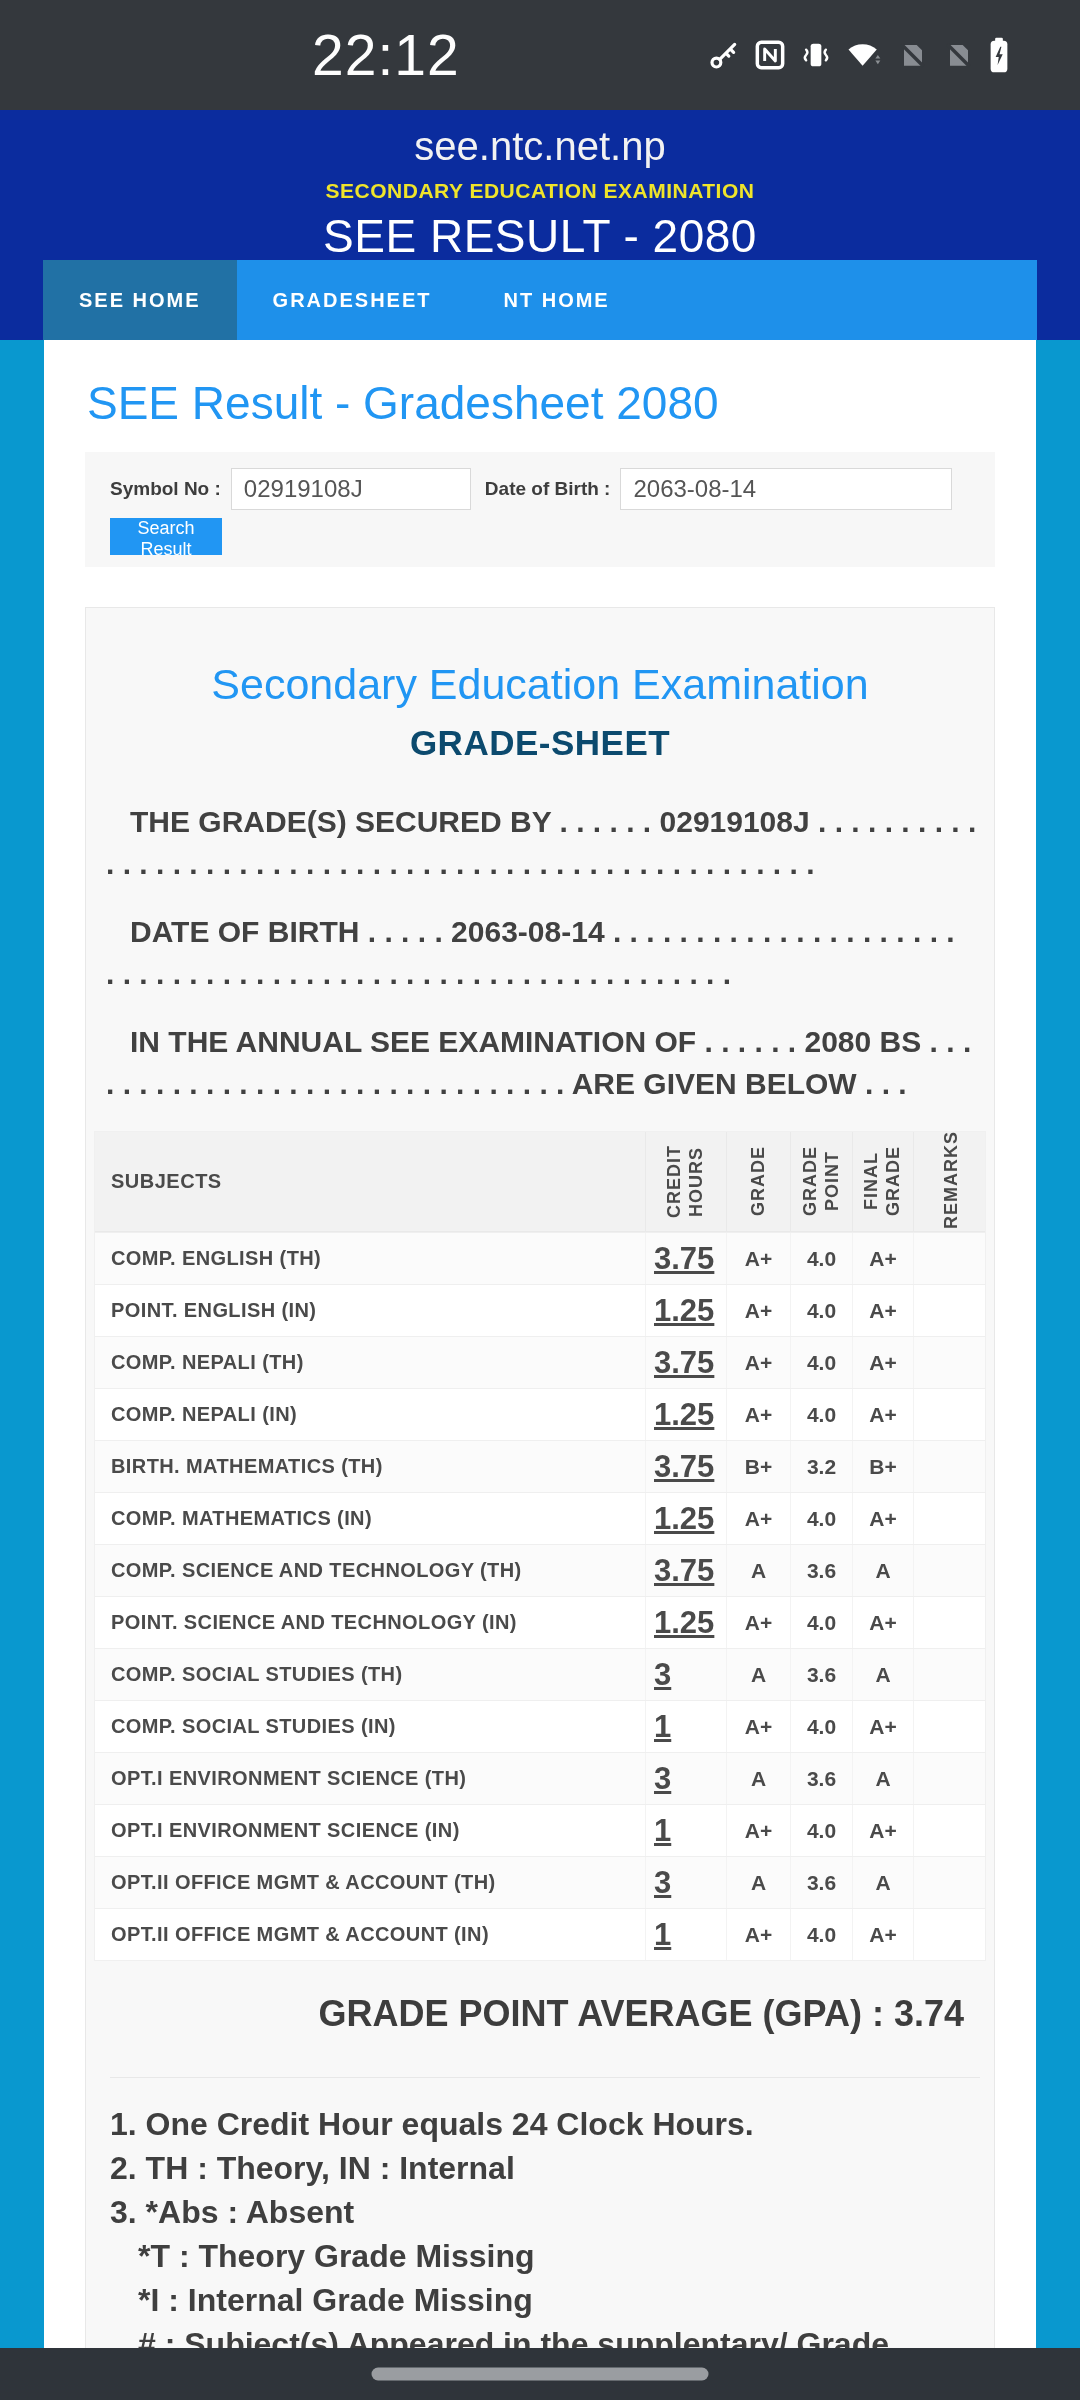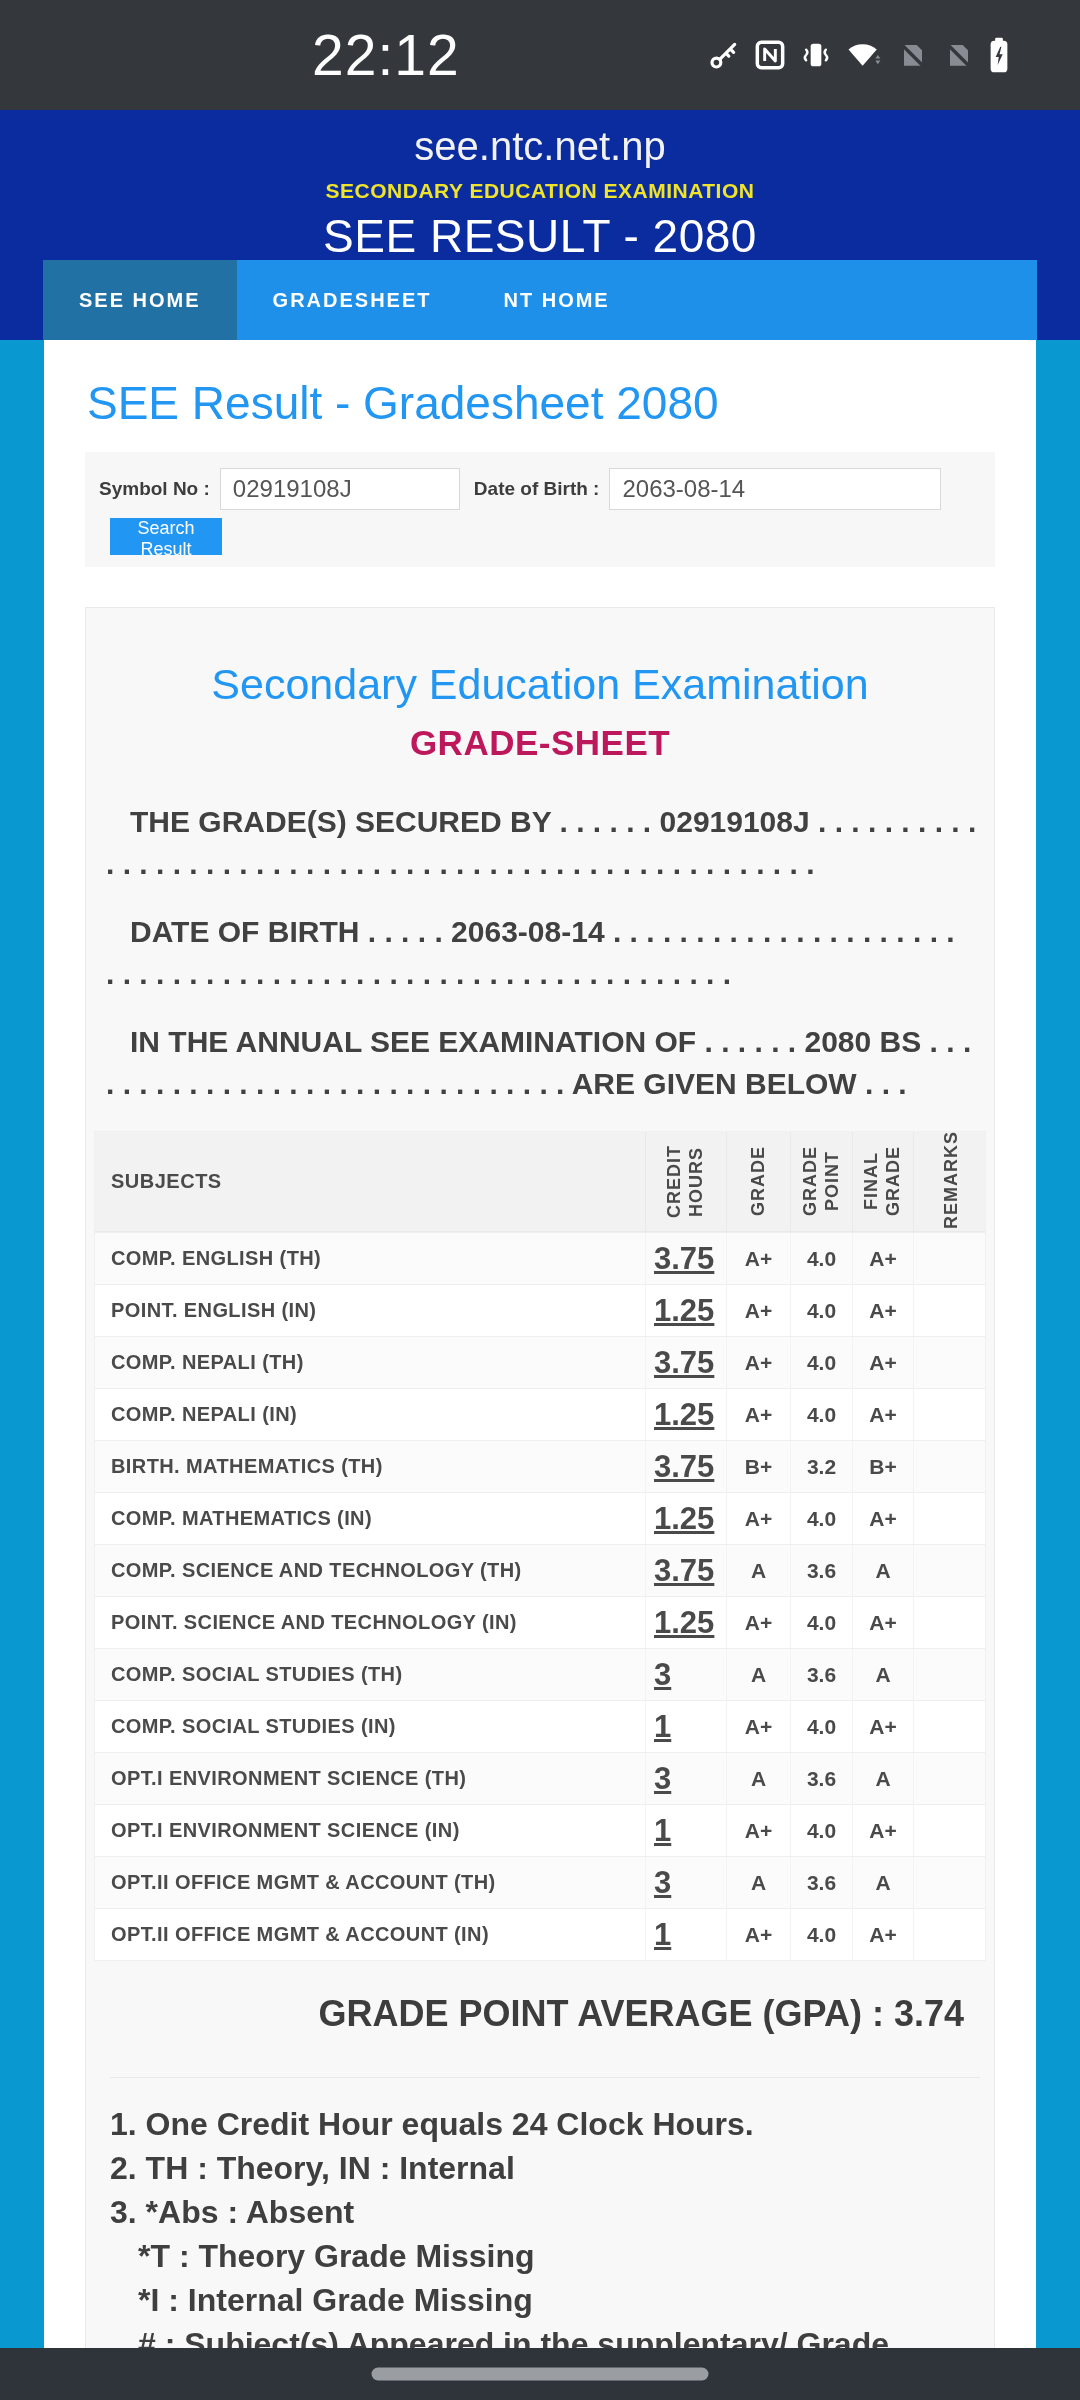--- a/index.html
+++ b/index.html
@@ -31,34 +31,34 @@
 
   
   .bodywrap{ position:absolute; top:340px; left:0; right:0; bottom:0; background:var(--cyan,#0998cf); }
   .page{ position:absolute; top:0; bottom:0; left:44px; right:44px; background:#fff; overflow:hidden; }
   .page-title{ margin:36px 0 0 43px; font-size:46px; font-weight:400; color:var(--accent,#2196f3); }
 
   
   .form-panel{ margin:22px 41px 0; background:#f7f7f7; padding:8px 0 12px 0; }
   .form-row{ display:flex; align-items:center; margin-top:8px; }
   .form-label{ font-size:19px; font-weight:700; color:#3d3d3d; white-space:nowrap; }
-  .lbl1{ margin-left:14px; }
+  .lbl1{ margin-left:25px; }
   .lbl2{ margin-left:14px; }
   .txt-input{ height:42px; border:1px solid #d9d9d9; background:#fff; color:#555;
     font-size:24px; padding:0 12px; margin-left:10px; font-family:inherit; }
   .inp-symbol{ width:240px; }
   .inp-dob{ width:332px; }
   .search-btn{ display:block; margin:8px 0 0 25px; width:112px; height:37px;
     background:var(--accent,#2196f3); color:#fff; border:none; font-size:18px;
     font-family:inherit; cursor:pointer; }
 
   
   .sheet-panel{ margin:40px 41px 0; background:#f8f8f8; border:1px solid #e8e8e8; padding-bottom:60px; }
   .org-title{ text-align:center; margin-top:52px; font-size:43px; font-weight:400; color:var(--accent,#2196f3); }
-  .doc-title{ text-align:center; margin-top:14px; font-size:35px; font-weight:700; color:#be185d; letter-spacing:.5px; }
+  .doc-title{ text-align:center; margin-top:14px; font-size:35px; font-weight:700; color:#0c4a6e; letter-spacing:.5px; }
   .paras{ margin:38px 18px 0 20px; color:#414141; font-weight:700; font-size:30px; line-height:42px; }
   .para{ margin-bottom:26px; }
   .pline{ white-space:nowrap; overflow:hidden; }
   .pline.l1{ text-indent:24px; }
 
   
   .gtable{ margin:16px 8px 0; background:#fff; border:1px solid #f0f0f0; }
   .thead,.trow{ display:grid; grid-template-columns:550px 81px 64px 62px 61px 76px; }
   .thead{ height:100px; background:#f2f2f2; border-bottom:1px solid #e9e9e9; }
   .hcell{ display:flex; align-items:center; justify-content:center; border-left:1px solid #e9e9e9; }

